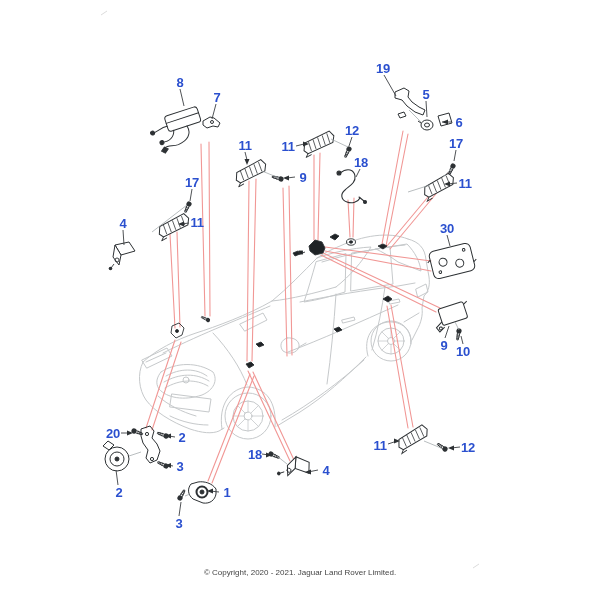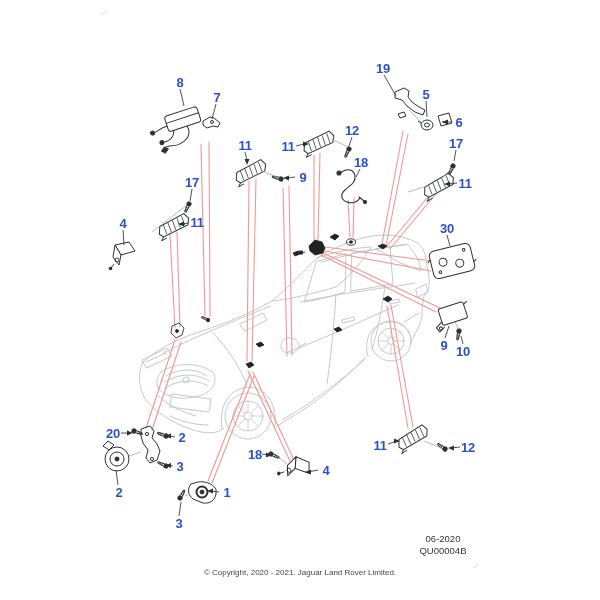--- a/index.html
+++ b/index.html
@@ -339,19 +339,15 @@
   <div class="co" style="left:182px;top:437px">2</div>
   <div class="co" style="left:180px;top:466px">3</div>
   <div class="co" style="left:119px;top:492px">2</div>
   <div class="co" style="left:227px;top:492px">1</div>
   <div class="co" style="left:179px;top:523px">3</div>
   <div class="co" style="left:255px;top:454px">18</div>
   <div class="co" style="left:326px;top:470px">4</div>
   <div class="co" style="left:380px;top:445px">11</div>
   <div class="co" style="left:468px;top:447px">12</div>
 
-  <div class="titleblock">
-    <div>06-2020</div>
-    <div>QU00004B</div>
-  </div>
   <div class="copyright">© Copyright, 2020 - 2021. Jaguar Land Rover Limited.</div>
 
 </div>
 
 </body></html>

